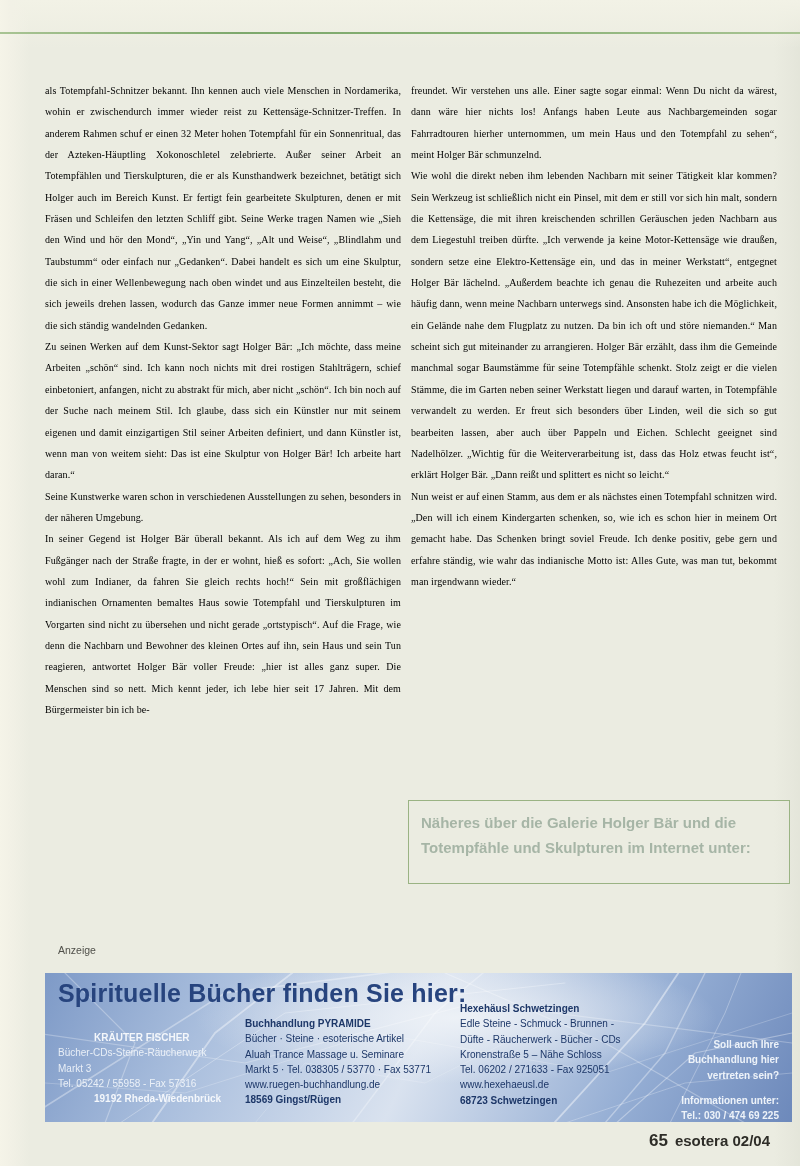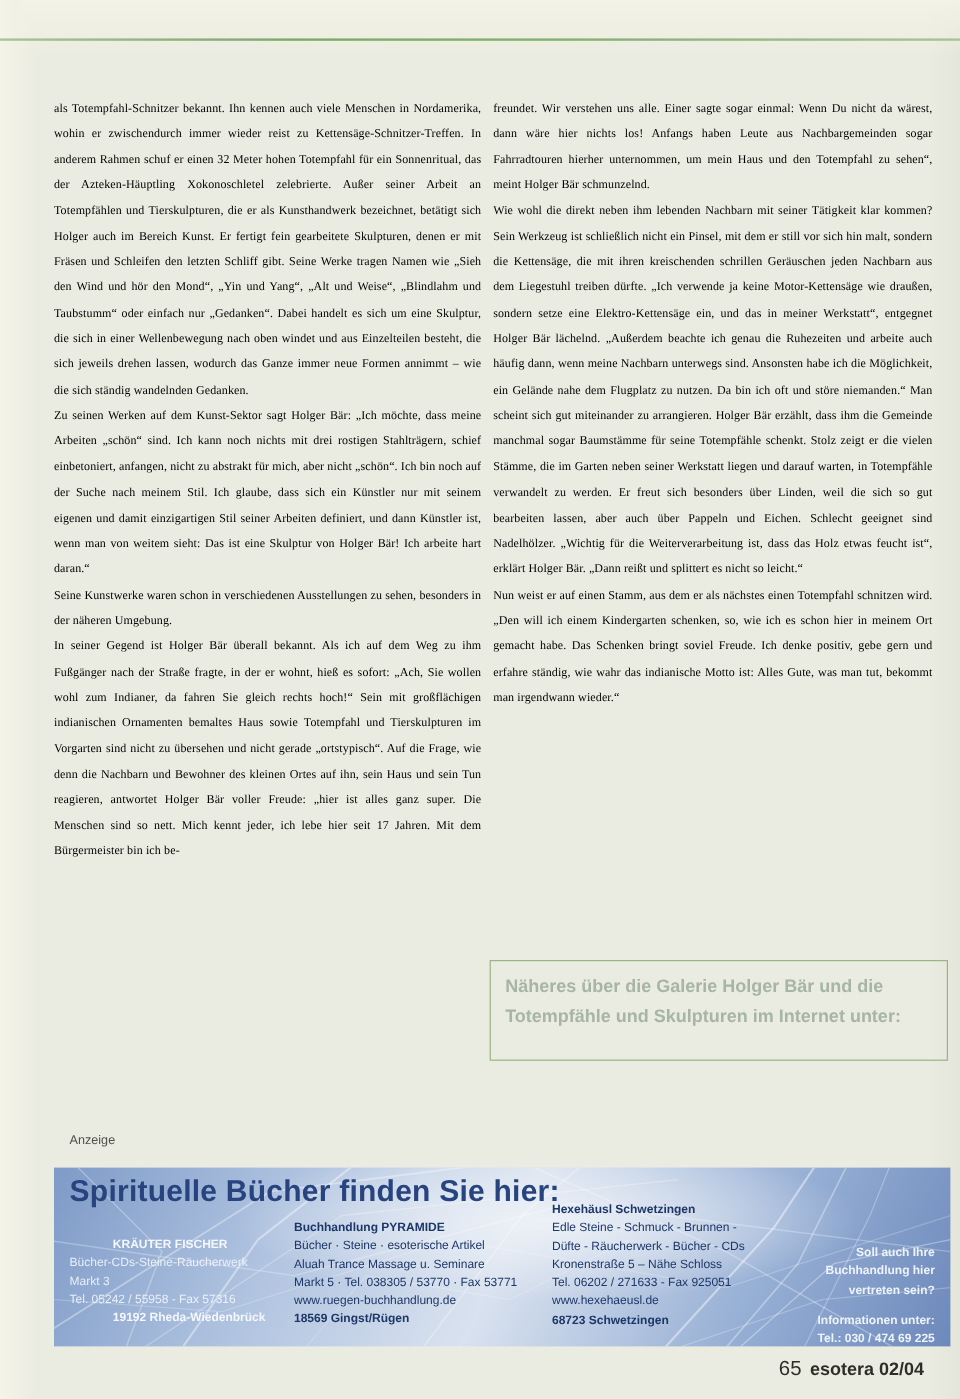--- a/index.html
+++ b/index.html
@@ -67,21 +67,21 @@
   .ad-col-1 .name,.ad-col-1 .city{color:#f4f7fb;padding-left:36px;}
   .ad-col-2{left:200px;top:43px;color:#1d3768;}
   .ad-col-3{left:415px;top:28px;color:#1d3768;}
   .ad-col-4{right:13px;top:64px;text-align:right;color:#eef3f9;font-weight:bold;}
   .ad-col .gap{height:10px;}
   .footer{
     position:absolute;right:30px;top:1131px;
     font-family:"Liberation Sans", sans-serif;color:#2e2d28;
     display:flex;align-items:baseline;gap:7px;
   }
-  .footer .num{font-size:17px;font-weight:normal;}
+  .footer .num{font-size:17px;font-weight:bold;}
   .footer .mag{font-size:15px;font-weight:bold;}
 </style>
 </head>
 <body>
 
 <div class="paper-shade"></div>
 <div class="top-rule"></div>
 
 <div class="col col-left">
   <p>als Totempfahl-Schnitzer bekannt. Ihn kennen auch viele Menschen in Nordamerika, wohin er zwischendurch immer wieder reist zu Kettensäge-Schnitzer-Treffen. In anderem Rahmen schuf er einen 32 Meter hohen Totempfahl für ein Sonnenritual, das der Azteken-Häuptling Xokonoschletel zelebrierte. Außer seiner Arbeit an Totempfählen und Tierskulpturen, die er als Kunsthandwerk bezeichnet, betätigt sich Holger auch im Bereich Kunst. Er fertigt fein gearbeitete Skulpturen, denen er mit Fräsen und Schleifen den letzten Schliff gibt. Seine Werke tragen Namen wie „Sieh den Wind und hör den Mond“, „Yin und Yang“, „Alt und Weise“, „Blindlahm und Taubstumm“ oder einfach nur „Gedanken“. Dabei handelt es sich um eine Skulptur, die sich in einer Wellenbewegung nach oben windet und aus Einzelteilen besteht, die sich jeweils drehen lassen, wodurch das Ganze immer neue Formen annimmt – wie die sich ständig wandelnden Gedanken.</p>

